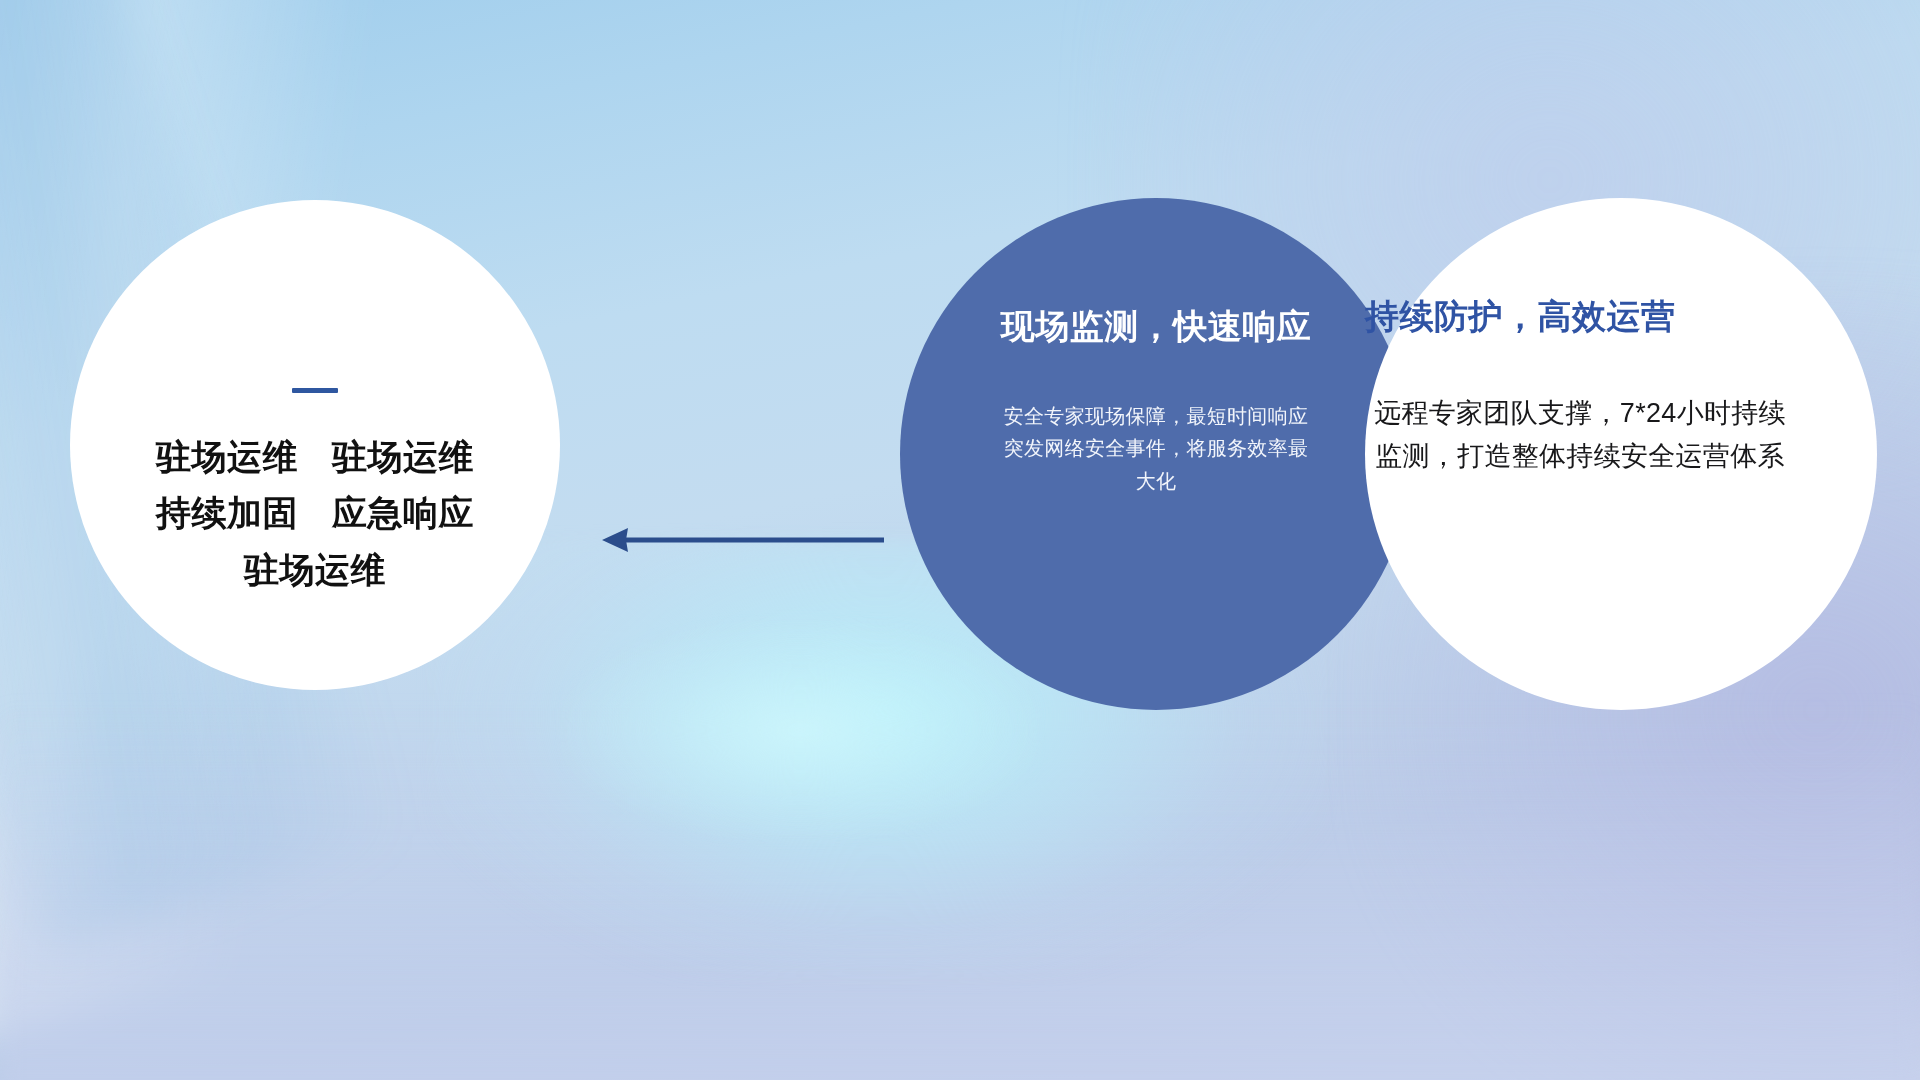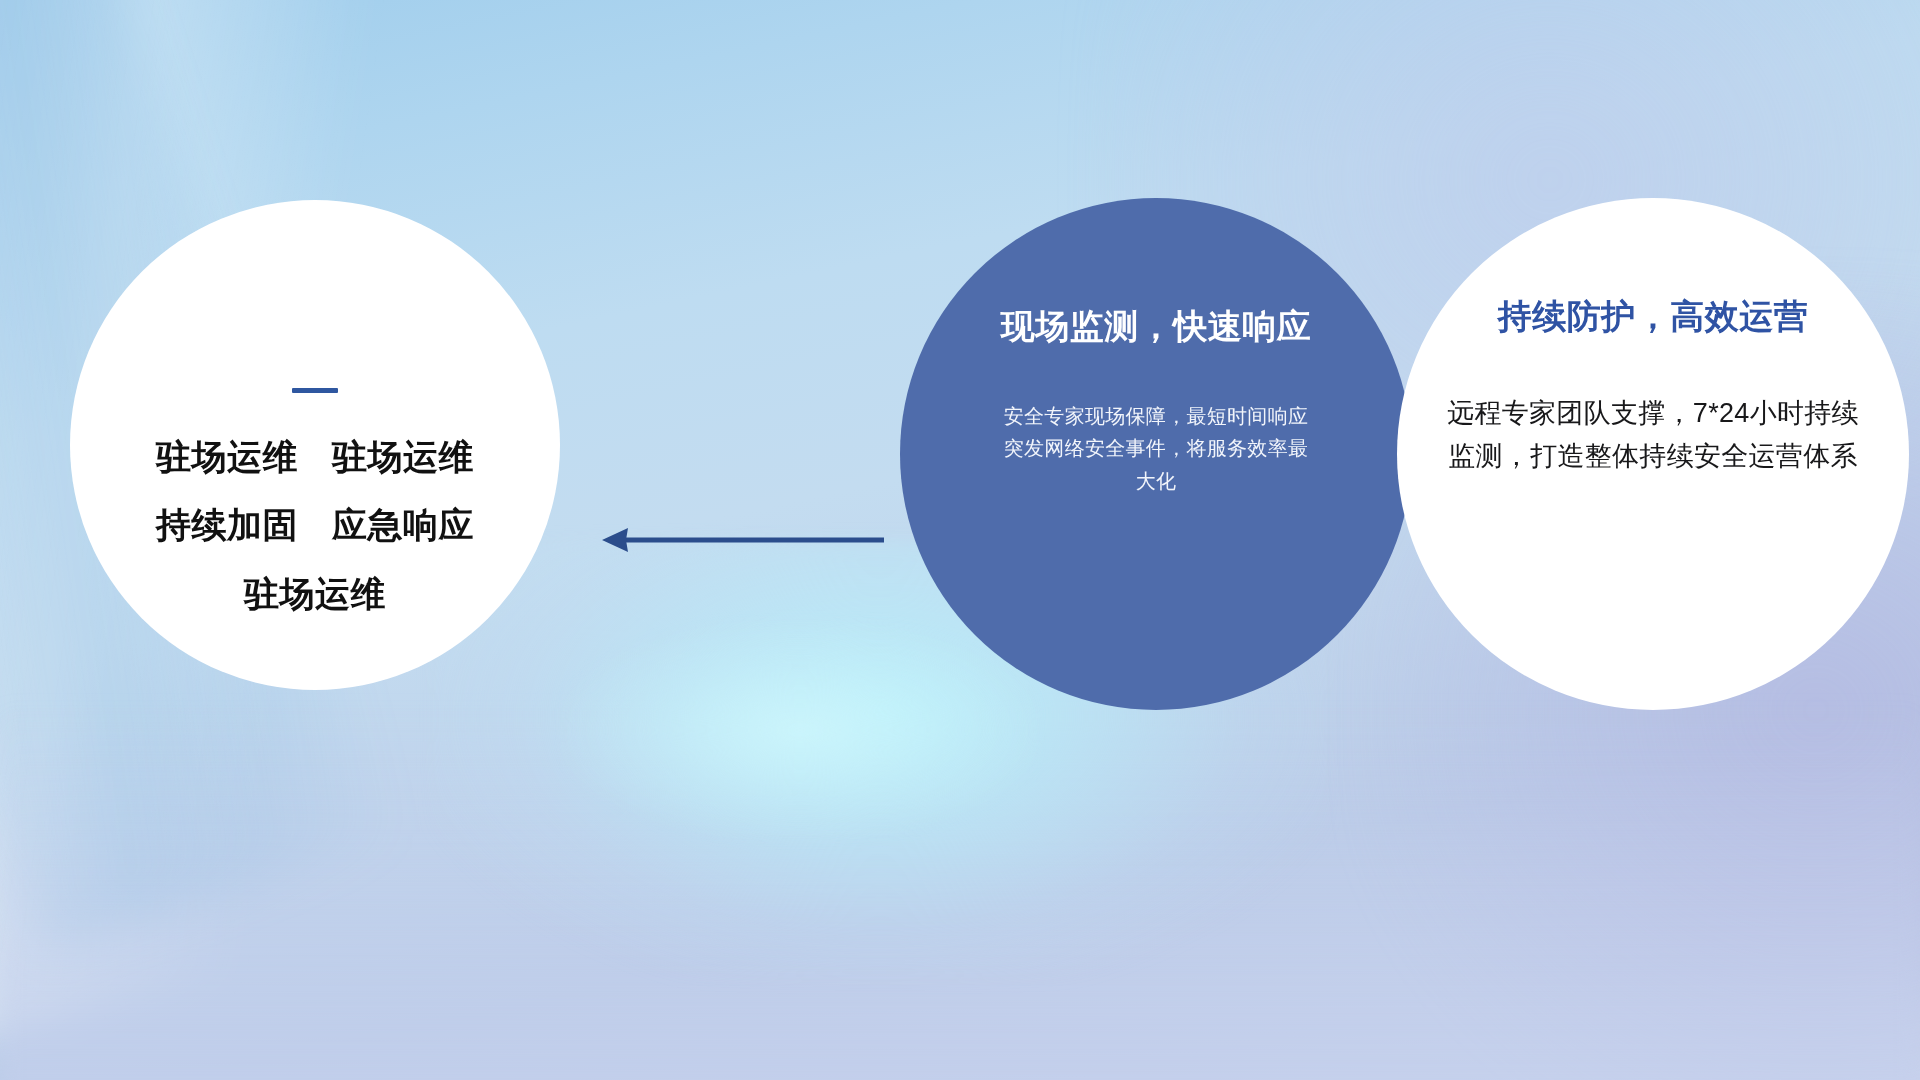--- a/index.html
+++ b/index.html
@@ -109,21 +109,21 @@
   }
   .divider-dash {
     width:46px; height:5px;
     background:#2f57a0;
     border-radius:1px;
   }
   #left-tag-list {
     margin-top:44px;
     width:100%;
     display:flex; flex-direction:column; align-items:center;
-    gap:28px;
+    gap:16px;
   }
   .tag-row {
     display:flex; justify-content:center;
     gap:34px;
     font-size:35px; font-weight:bold; color:#111111;
     letter-spacing:0.5px;
     line-height:1.15;
   }
 
   #circle-middle {
@@ -140,25 +140,24 @@
   }
   #mid-body {
     margin-top:50px;
     width:320px;
     font-size:20px; color:#f2f5fb;
     line-height:1.62; text-align:center;
     letter-spacing:0.3px;
   }
 
   #circle-right {
-    left:1397px; top:198px; width:512px; height:512px;
+    left:1365px; top:198px; width:512px; height:512px;
     background:#ffffff;
     z-index:4;
     display:flex; flex-direction:column;
-    align-items:center;
     padding-top:96px;
   }
   #right-heading {
     font-size:34px; font-weight:bold; color:#2f53a4;
     white-space:nowrap; letter-spacing:0.5px;
   }
   #right-body {
     margin-top:52px;
     width:430px;
     font-size:27px; color:#18181a;

